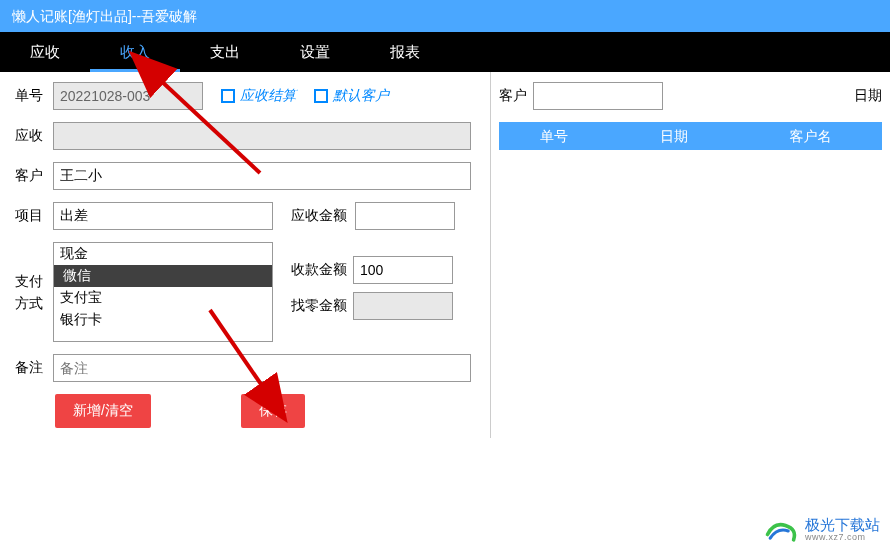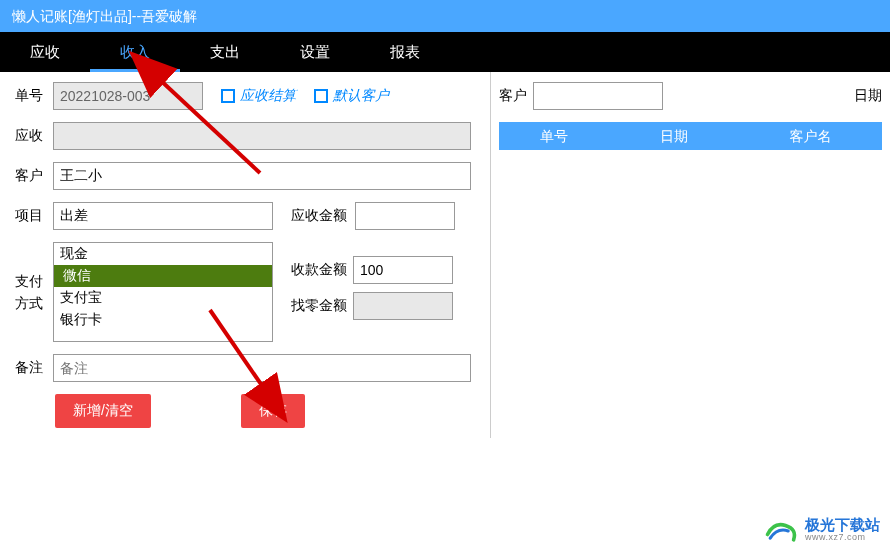--- a/index.html
+++ b/index.html
@@ -24,21 +24,21 @@
     .text-input.small { width: 100px; }
     
     .checkbox-wrap { display: inline-flex; align-items: center; margin-left: 18px; cursor: pointer; color: #0088ff; font-style: italic; }
     .checkbox-box { width: 14px; height: 14px; border: 2px solid #0088ff; margin-right: 5px; }
     
     .inline-group { display: flex; align-items: center; }
     .sub-label { margin-left: 18px; margin-right: 8px; }
     
     .listbox { border: 1px solid #999; width: 220px; height: 100px; overflow-y: scroll; font-size: 14px; }
     .listbox-item { padding: 2px 6px; cursor: pointer; }
-    .listbox-item.selected { background: #4d7c0f; color: #fff; padding-left: 9px; }
+    .listbox-item.selected { background: #404040; color: #fff; padding-left: 9px; }
     .listbox::-webkit-scrollbar { width: 16px; }
     .listbox::-webkit-scrollbar-track { background: #e8e8e8; }
     .listbox::-webkit-scrollbar-thumb { background: #4aa7ff; }
     
     .pay-group { display: flex; }
     .pay-left { display: flex; }
     .pay-label { width: 38px; display: flex; flex-direction: column; justify-content: center; line-height: 1.6; }
     .pay-right { margin-left: 18px; }
     .pay-right .form-row { margin-bottom: 8px; }
     .pay-right .form-label { width: 62px; }
@@ -54,21 +54,21 @@
     .table-header { background: #4aa7ff; color: #fff; display: flex; height: 28px; line-height: 28px; font-size: 14px; }
     .th-col { text-align: center; }
     .th-1 { width: 110px; }
     .th-2 { width: 130px; }
     .th-3 { flex: 1; }
     
     .watermark { position: absolute; right: 10px; bottom: 10px; display: flex; align-items: center; gap: 6px; }
     .wm-logo { width: 36px; height: 28px; }
     .wm-logo svg { width: 100%; height: 100%; }
     .wm-text { line-height: 1.1; }
-    .wm-cn { font-size: 15px; font-weight: bold; color: #2676d8; }
+    .wm-cn { font-size: 15px; font-weight: normal; color: #2676d8; }
     .wm-en { font-size: 9px; color: #888; letter-spacing: 0.5px; }
     
     .arrow { position: absolute; pointer-events: none; }
     .arrow svg { overflow: visible; }
   </style>
 </head>
 <body>
 
 <div class="title-bar">
   <span>懒人记账[渔灯出品]--吾爱破解</span>

